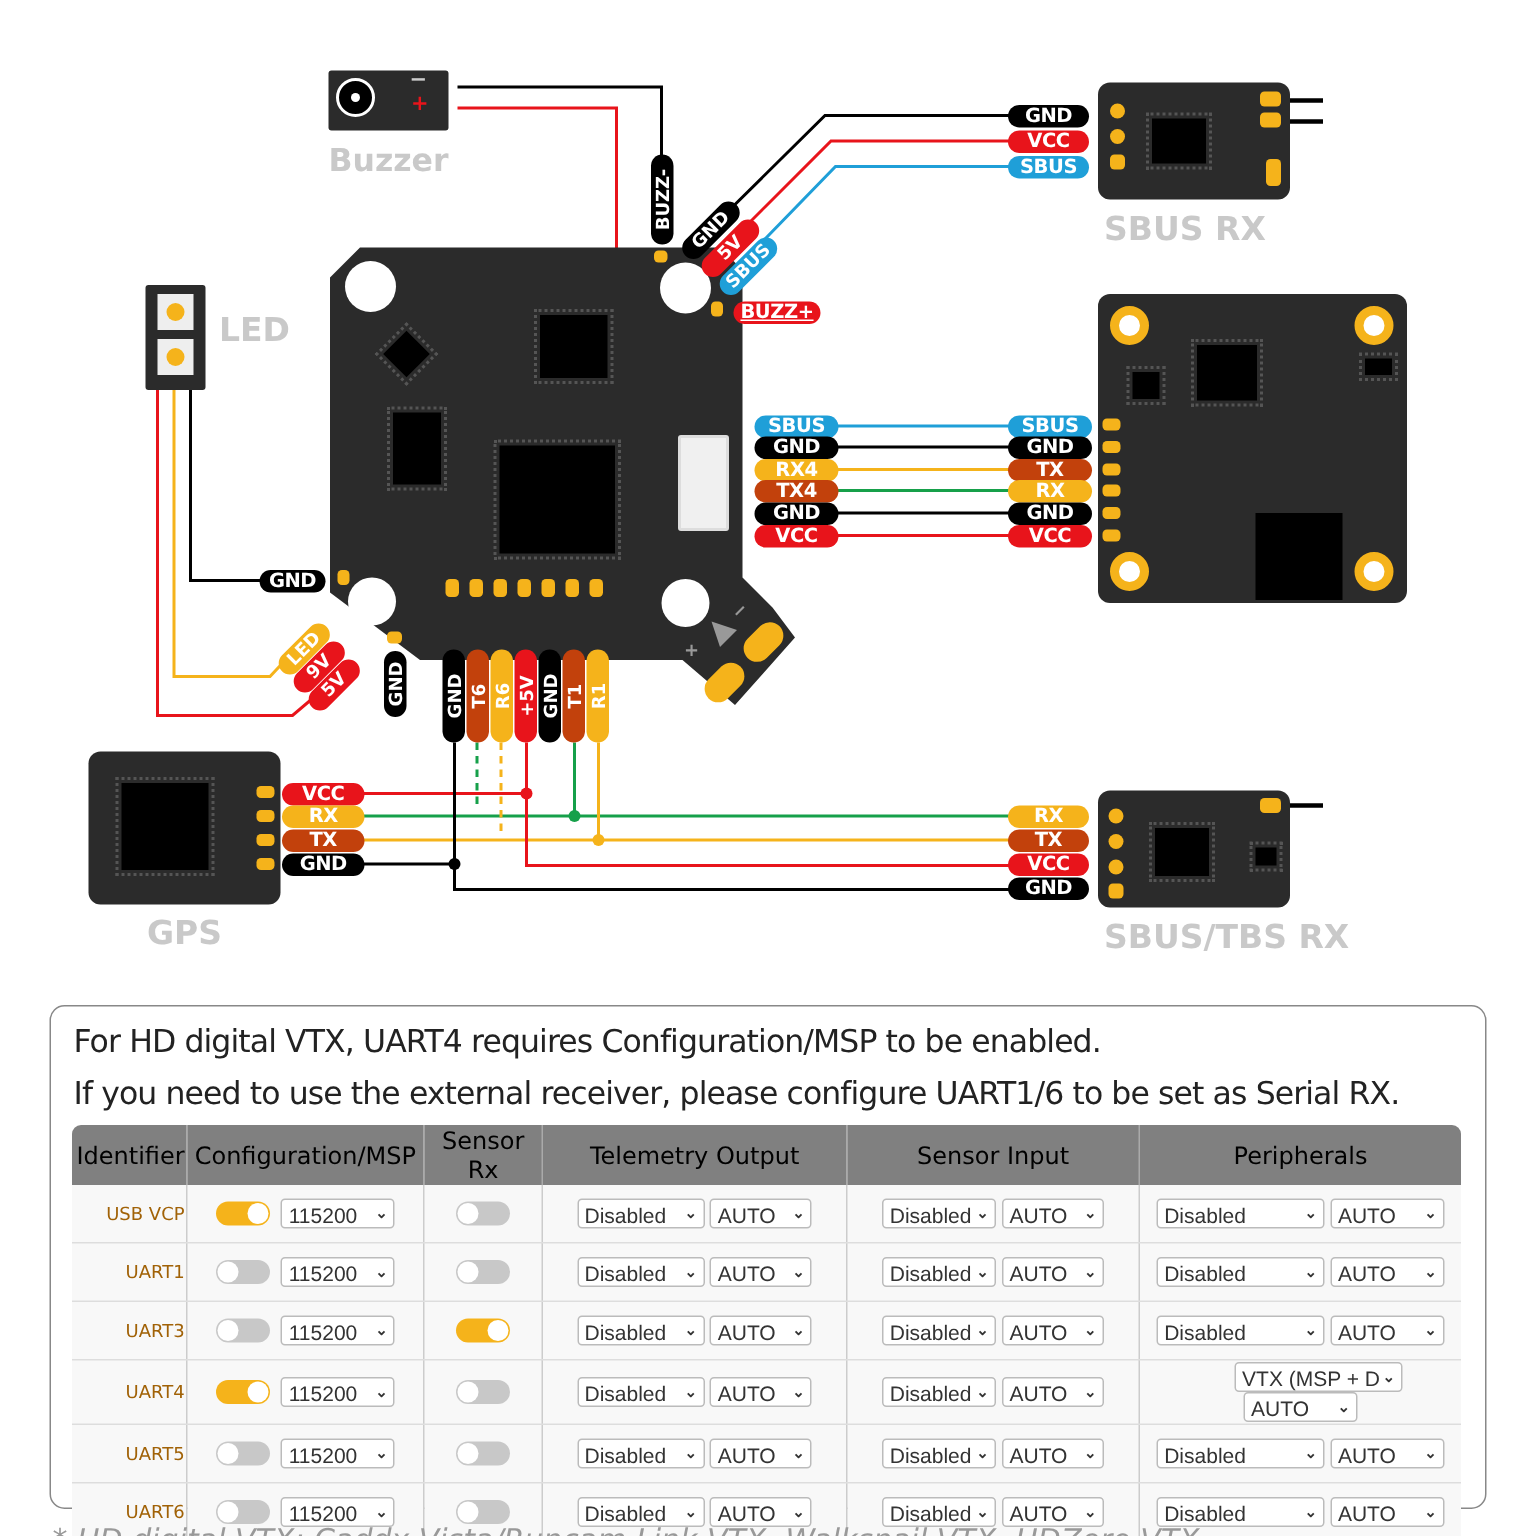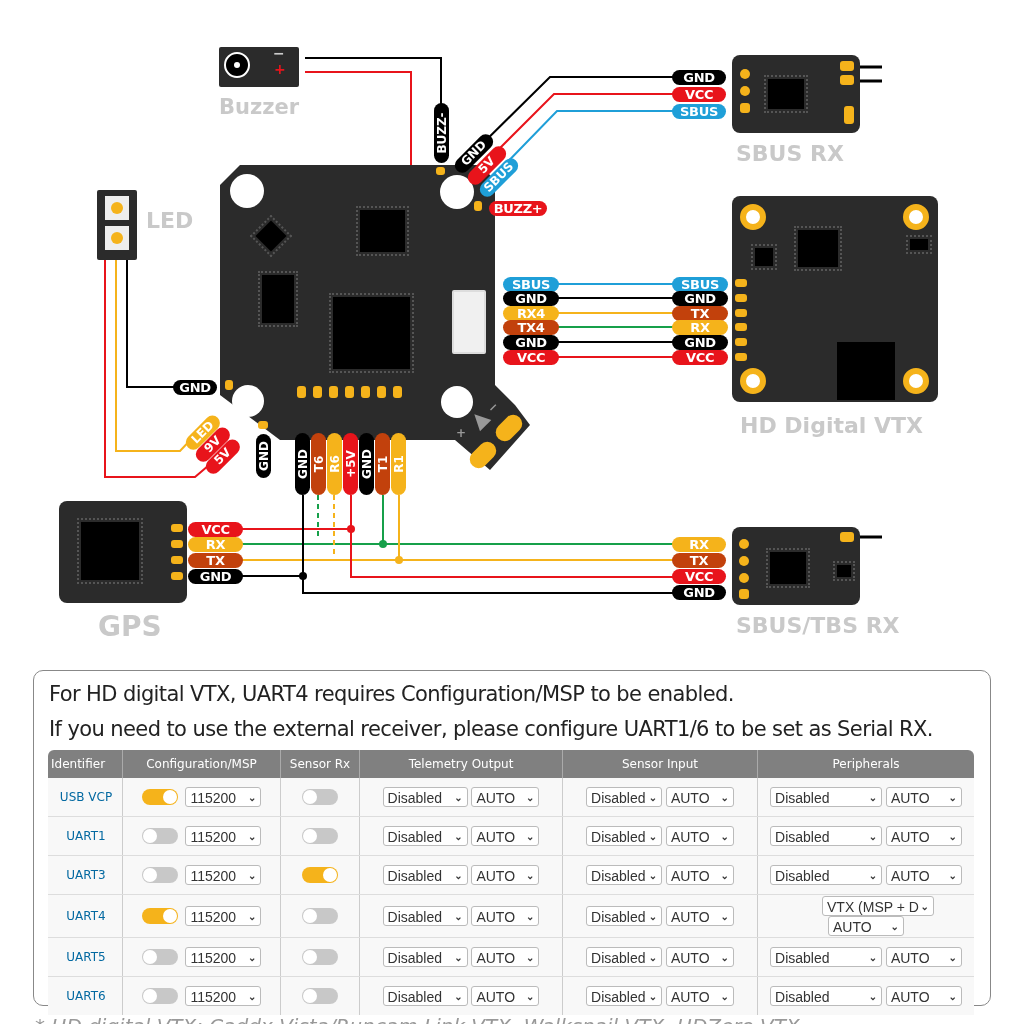--- a/index.html
+++ b/index.html
@@ -13,25 +13,25 @@
   .black{background:#000;} .red{background:#e8141b;} .blue{background:#1f9fd8;} .yellow{background:#f5b31b;} .green{background:#c2410c;}
   .pcb{position:absolute;background:#2b2b2b;border-radius:8px;}
   .chip{position:absolute;background:#000;outline:2px dotted #555;outline-offset:2px;}
   .pad{position:absolute;background:#f5b31b;border-radius:3px;}
   .hole{position:absolute;background:#fff;border-radius:50%;}
   .ringhole{position:absolute;width:26px;height:26px;border-radius:50%;background:#fff;border:6px solid #f5b31b;box-sizing:border-box;}
   
   #note{position:absolute;left:33px;top:670px;width:958px;height:336px;border:1px solid #888;border-radius:10px;box-sizing:border-box;}
   .note-line{position:absolute;left:15px;font-size:21px;color:#222;font-family:"DejaVu Sans",sans-serif;letter-spacing:-0.6px;white-space:nowrap;}
   table{position:absolute;left:14px;top:79px;border-collapse:collapse;font-family:"DejaVu Sans",sans-serif;font-size:12px;width:926px;}
-  thead th{background:#808080;color:#ffffff;font-weight:normal;height:26px;font-size:12px;border-right:1px solid #aaa;}
+  thead th{background:#808080;color:#000000;font-weight:normal;height:26px;font-size:16px;border-right:1px solid #aaa;}
   thead th:first-child{border-top-left-radius:6px;text-align:left;padding-left:3px;}
   thead th:last-child{border-top-right-radius:6px;border-right:none;}
   tbody td{height:36px;border-bottom:1px solid #ddd;border-right:1px solid #ccc;background:#f8f8f8;text-align:center;color:#333;}
-  tbody td:first-child{text-align:center;padding-left:3px;color:#0369a1;}
+  tbody td:first-child{text-align:right;padding-left:3px;color:#a16207;}
   tbody td:last-child{border-right:none;}
   tbody tr:last-child td{border-bottom:none;}
   .tog{display:inline-block;width:36px;height:16px;border-radius:8px;background:#c8c8c8;position:relative;vertical-align:middle;}
   .tog.on{background:#f5b31b;}
   .tog .knob{position:absolute;top:1px;left:1px;width:14px;height:14px;border-radius:50%;background:#fff;}
   .tog.on .knob{left:21px;}
   .sel{display:inline-block;border:1px solid #bbb;border-radius:3px;background:#fff;height:20px;line-height:20px;padding:0 4px;font-size:14px;font-family:"Liberation Sans",sans-serif;color:#333;vertical-align:middle;text-align:left;box-sizing:border-box;position:relative;}
   .sel .chev{position:absolute;right:4px;top:0;font-size:10px;font-weight:bold;}
   .footnote{position:absolute;left:35px;top:1014px;font-size:20px;color:#999;font-style:italic;white-space:nowrap;font-family:"DejaVu Sans",sans-serif;}
 </style>
@@ -139,21 +139,21 @@
   <div class="pad" style="left:258px;top:421px;width:10px;height:8px;"></div>
   <div class="pad" style="left:494px;top:419px;width:30px;height:18px;border-radius:9px;transform:rotate(-45deg);"></div>
   <div class="pad" style="left:468px;top:446px;width:30px;height:18px;border-radius:9px;transform:rotate(-45deg);"></div>
   <span style="position:absolute;left:456px;top:426px;color:#999;font-weight:bold;font-size:12px;">+</span>
   <span style="position:absolute;left:488px;top:400px;color:#999;font-weight:bold;font-size:12px;transform:rotate(-45deg);">−</span>
   <div style="position:absolute;left:472px;top:412px;width:0;height:0;border-left:8px solid transparent;border-right:8px solid transparent;border-bottom:16px solid #999;transform:rotate(-45deg);"></div>
 
   <div class="vpill black" style="left:434px;top:103px;height:60px;">
       <span>BUZZ-</span>
     </div>
-  <div class="pill red" style="left:489px;top:201px;width:58px;">BUZZ+</div>
+  <div class="pill red" style="left:489px;top:201px;width:58px;text-decoration:underline;">BUZZ+</div>
   <div class="rpill black" style="left:457px;top:163px;width:48px;transform:rotate(-45deg);">GND</div>
   <div class="rpill red" style="left:470px;top:175px;width:48px;transform:rotate(-45deg);">5V</div>
   <div class="rpill blue" style="left:482px;top:187px;width:48px;transform:rotate(-45deg);">SBUS</div>
 
   <div class="pill blue" style="left:503px;top:277px;width:56px;">SBUS</div>
   <div class="pill black" style="left:503px;top:291px;width:56px;">GND</div>
   <div class="pill yellow" style="left:503px;top:306px;width:56px;">RX4</div>
   <div class="pill green" style="left:503px;top:320px;width:56px;">TX4</div>
   <div class="pill black" style="left:503px;top:335px;width:56px;">GND</div>
   <div class="pill red" style="left:503px;top:350px;width:56px;">VCC</div>
@@ -197,36 +197,35 @@
     <div class="chip" style="left:23px;top:52px;width:18px;height:18px;"></div>
     <div class="chip" style="left:178px;top:43px;width:18px;height:11px;"></div>
     <div style="position:absolute;left:105px;top:146px;width:58px;height:58px;background:#000;"></div>
     <div class="pad" style="left:3px;top:83px;width:12px;height:8px;"></div>
     <div class="pad" style="left:3px;top:98px;width:12px;height:8px;"></div>
     <div class="pad" style="left:3px;top:113px;width:12px;height:8px;"></div>
     <div class="pad" style="left:3px;top:127px;width:12px;height:8px;"></div>
     <div class="pad" style="left:3px;top:142px;width:12px;height:8px;"></div>
     <div class="pad" style="left:3px;top:157px;width:12px;height:8px;"></div>
   </div>
-  <div class="lbl" style="left:740px;top:413px;font-size:22px;">HD Digital VTX</div>
   <div class="pill blue" style="left:672px;top:277px;width:56px;">SBUS</div>
   <div class="pill black" style="left:672px;top:291px;width:56px;">GND</div>
   <div class="pill green" style="left:672px;top:306px;width:56px;">TX</div>
   <div class="pill yellow" style="left:672px;top:320px;width:56px;">RX</div>
   <div class="pill black" style="left:672px;top:335px;width:56px;">GND</div>
   <div class="pill red" style="left:672px;top:350px;width:56px;">VCC</div>
 
   <div class="pcb" style="left:59px;top:501px;width:128px;height:102px;">
     <div class="chip" style="left:22px;top:21px;width:58px;height:58px;"></div>
     <div class="pad" style="left:112px;top:23px;width:12px;height:8px;"></div>
     <div class="pad" style="left:112px;top:39px;width:12px;height:8px;"></div>
     <div class="pad" style="left:112px;top:55px;width:12px;height:8px;"></div>
     <div class="pad" style="left:112px;top:71px;width:12px;height:8px;"></div>
   </div>
-  <div class="lbl" style="left:98px;top:610px;font-size:28px;">GPS</div>
+  <div class="lbl" style="left:98px;top:610px;font-size:22px;">GPS</div>
   <div class="pill red" style="left:188px;top:522px;width:55px;">VCC</div>
   <div class="pill yellow" style="left:188px;top:537px;width:55px;">RX</div>
   <div class="pill green" style="left:188px;top:553px;width:55px;">TX</div>
   <div class="pill black" style="left:188px;top:569px;width:55px;">GND</div>
 
   <div class="pcb" style="left:732px;top:527px;width:128px;height:78px;">
     <div class="chip" style="left:38px;top:25px;width:36px;height:32px;"></div>
     <div class="chip" style="left:105px;top:38px;width:14px;height:12px;"></div>
     <div class="pad" style="left:7px;top:12px;width:10px;height:10px;border-radius:50%;"></div>
     <div class="pad" style="left:7px;top:29px;width:10px;height:10px;border-radius:50%;"></div>

